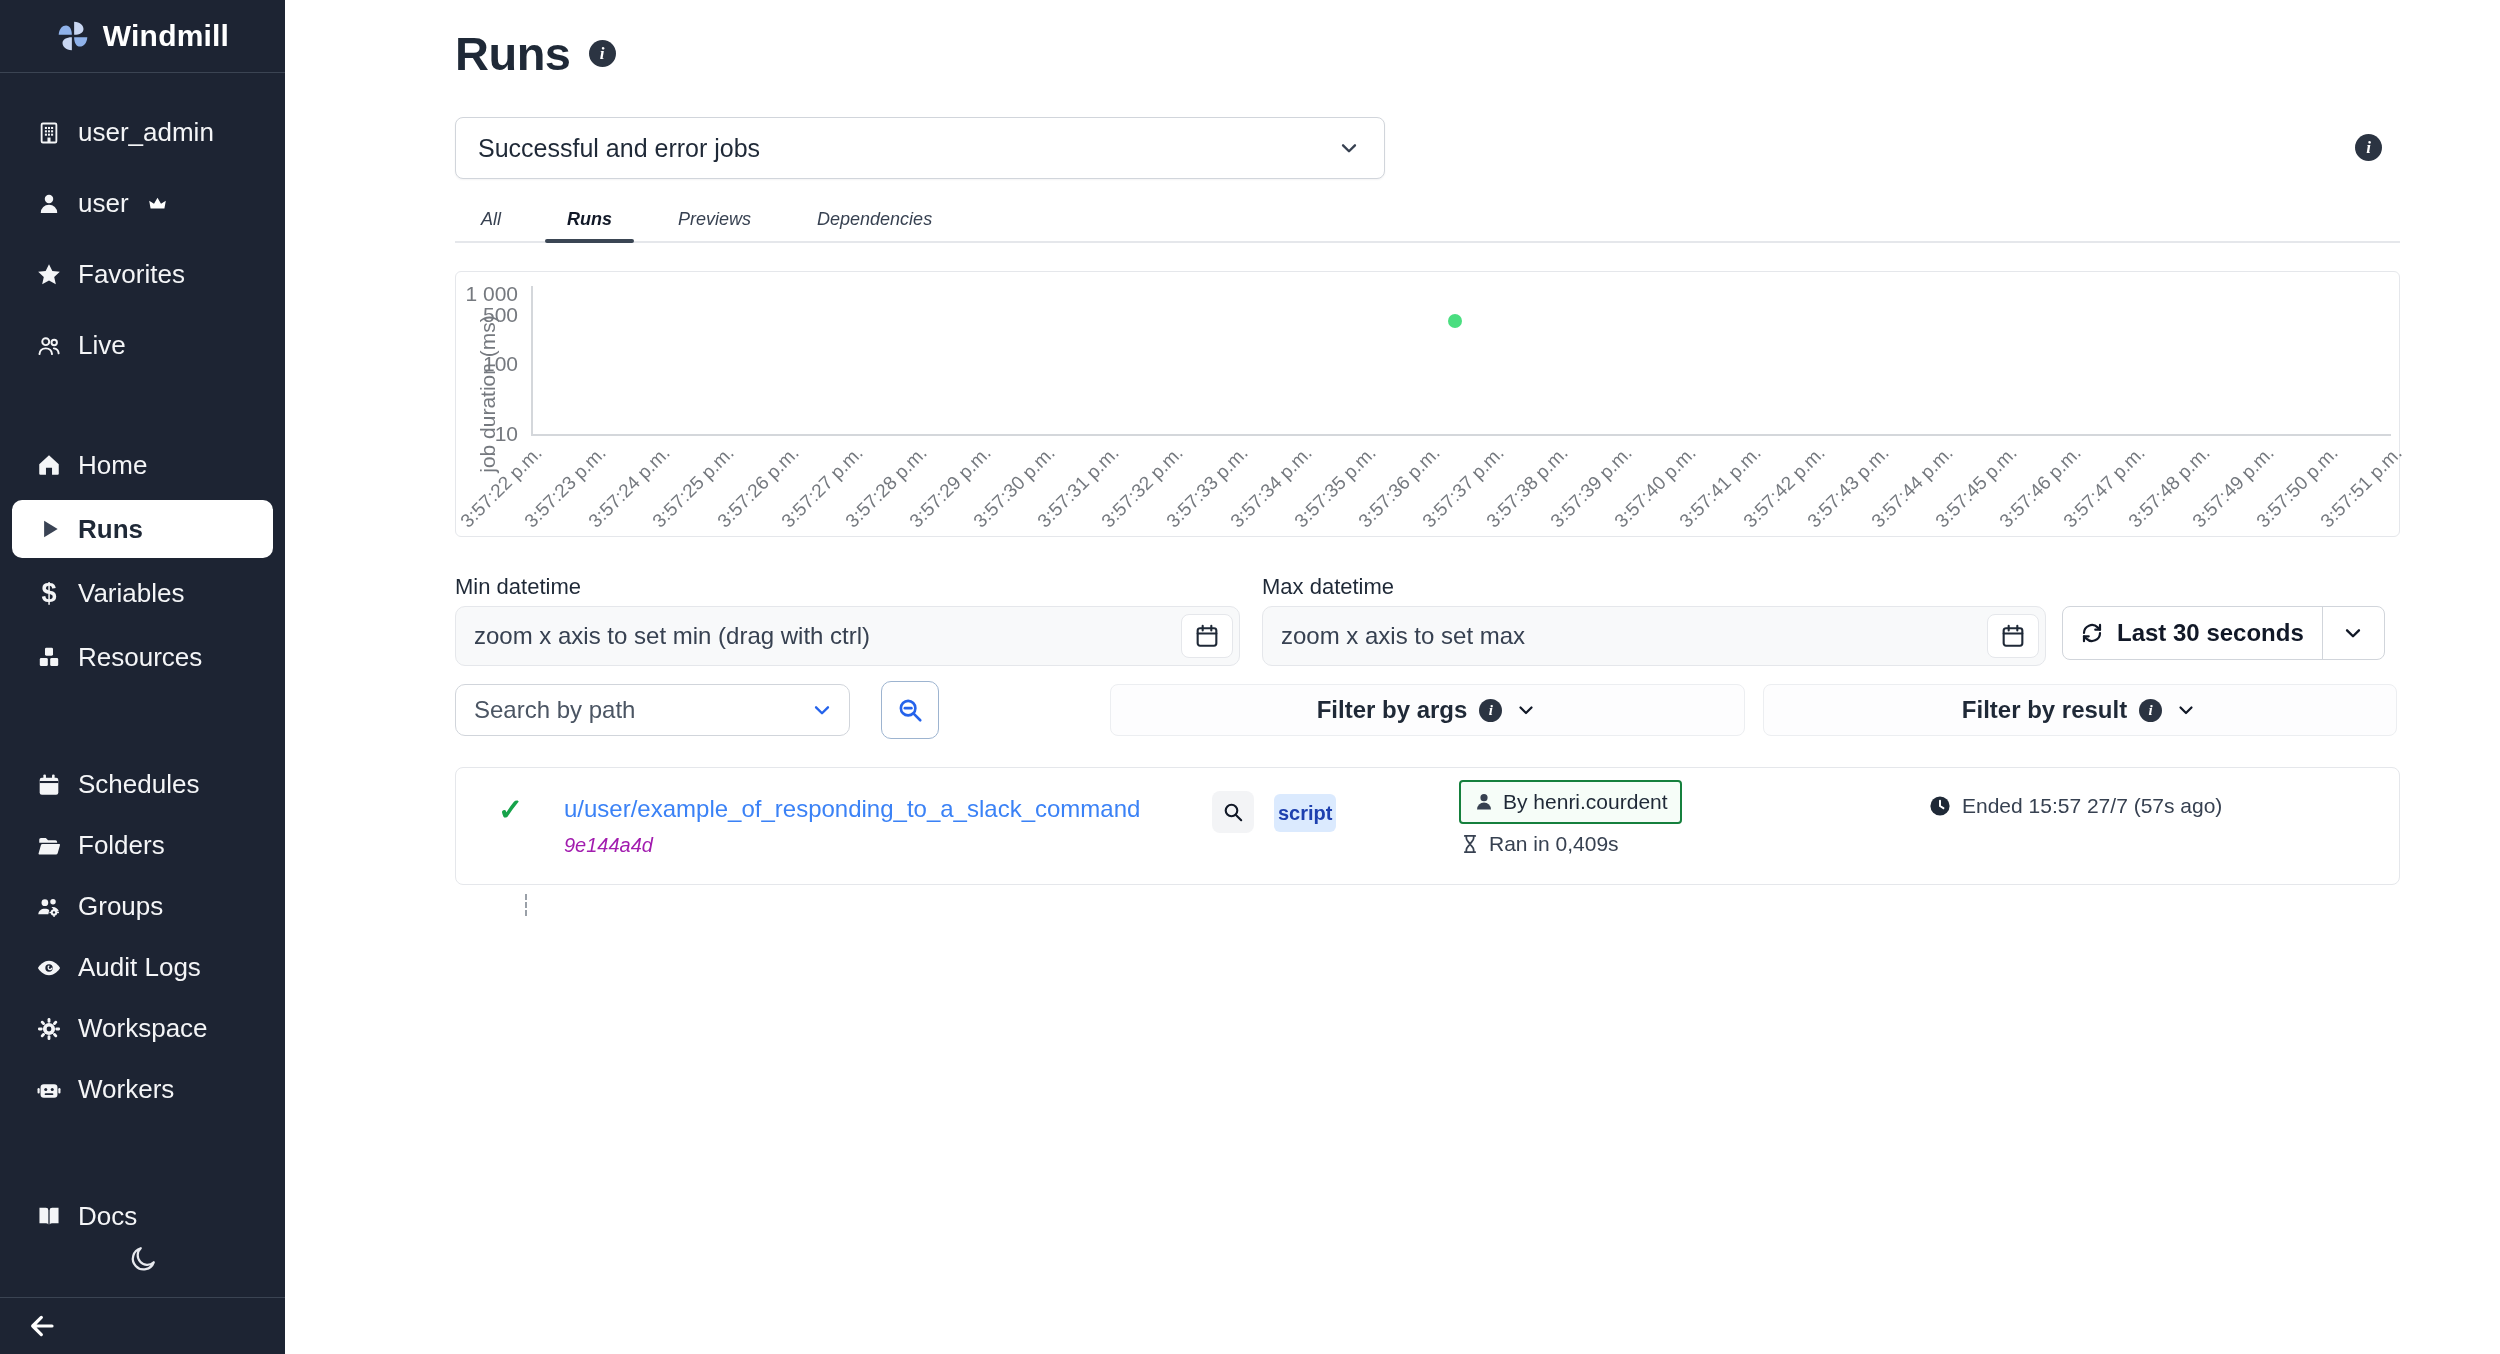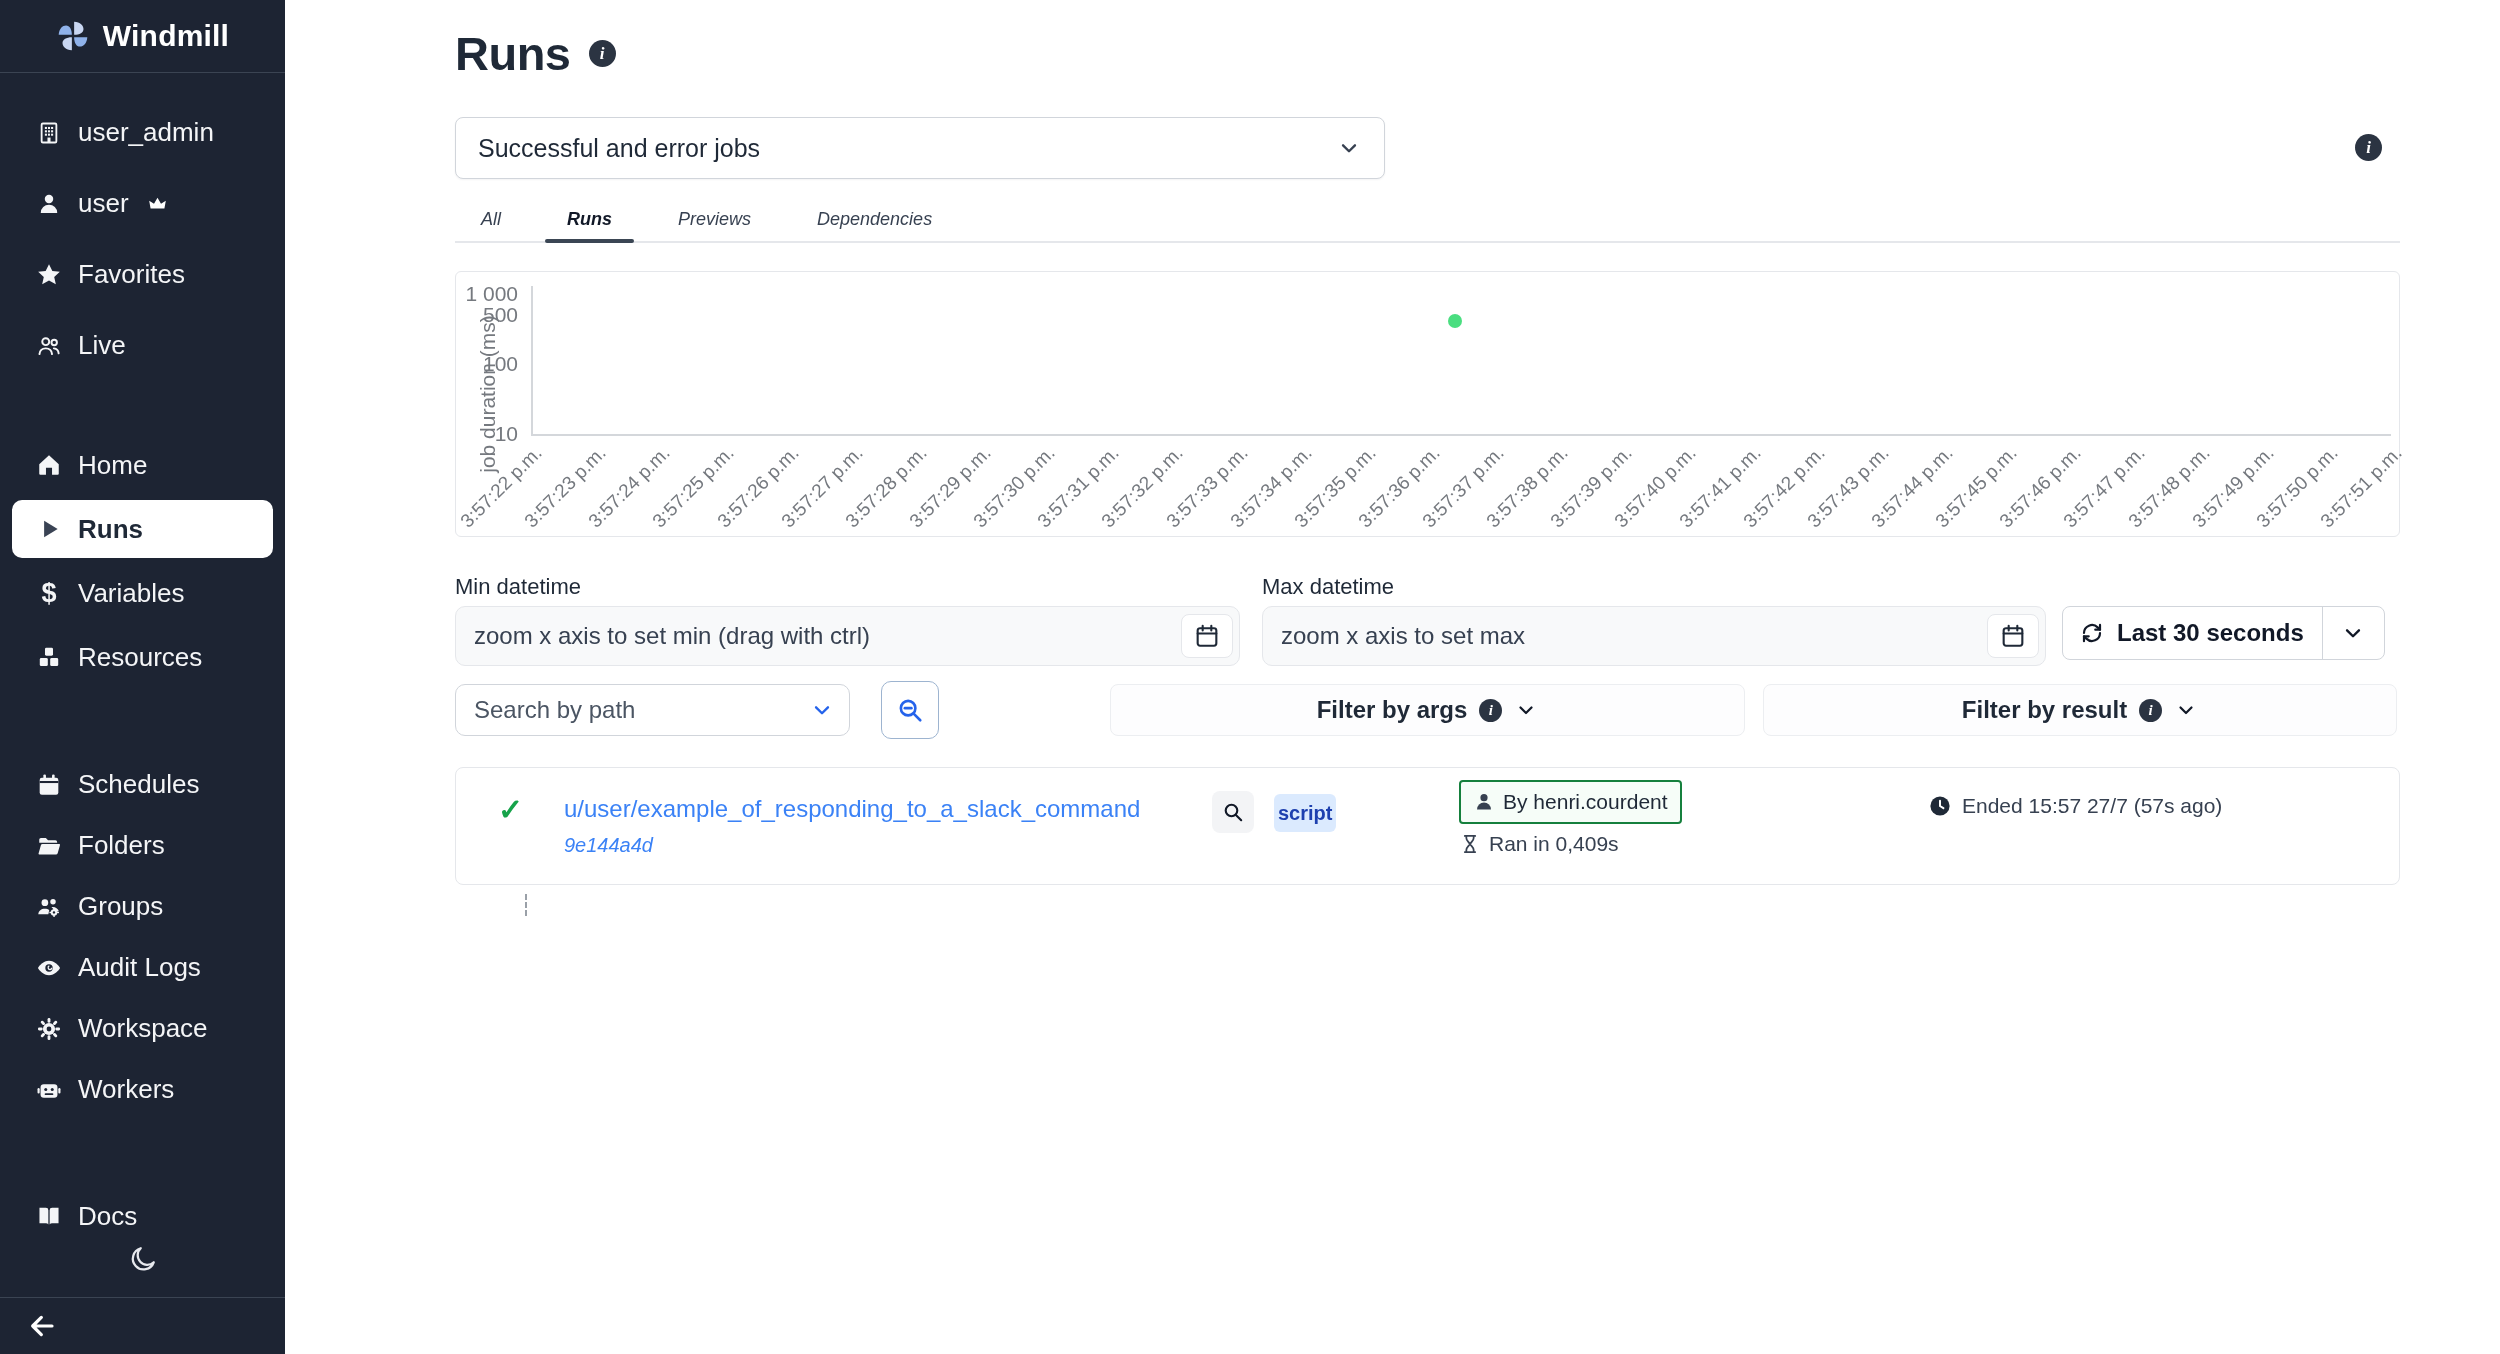--- a/index.html
+++ b/index.html
@@ -161,21 +161,21 @@
   #run-check { position: absolute; left: 42px; top: 24px; font-size: 30px; font-weight: 700; color: #16a34a; }
   #run-link { position: absolute; left: 108px; top: 27px; font-size: 24px; color: #3b82f6;
               text-decoration: none; white-space: nowrap; cursor: pointer; }
   #run-zoom-chip { position: absolute; left: 756px; top: 23px; width: 42px; height: 42px;
                    background: #f3f4f6; border-radius: 8px; display: flex; align-items: center;
                    justify-content: center; cursor: pointer; }
   #run-zoom-chip .ic { width: 24px; height: 24px; color: #111827; }
   #run-kind { position: absolute; left: 818px; top: 26px; height: 38px; padding: 0 4px;
               background: #dbeafe; color: #1e40af; font-size: 20px; font-weight: 700;
               border-radius: 6px; display: flex; align-items: center; }
-  #run-id { position: absolute; left: 108px; top: 66px; font-size: 20px; font-style: italic; color: #3b82f6; }
+  #run-id { position: absolute; left: 108px; top: 66px; font-size: 20px; font-style: italic; color: #a21caf; }
   #run-by { position: absolute; left: 1003px; top: 12px; height: 44px; padding: 0 12px;
             border: 2px solid #15803d; background: #f6fdf8; border-radius: 4px;
             display: flex; align-items: center; gap: 8px; font-size: 21px; color: #1f2937; cursor: pointer; }
   #run-by .ic { width: 22px; height: 22px; color: #374151; }
   #run-ran { position: absolute; left: 1003px; top: 64px; display: flex; align-items: center; gap: 8px;
              font-size: 21px; color: #374151; }
   #run-ran .ic { width: 22px; height: 22px; color: #374151; }
   #run-ended { position: absolute; left: 1472px; top: 26px; display: flex; align-items: center; gap: 10px;
                font-size: 21px; color: #374151; }
   #run-ended .ic { width: 24px; height: 24px; color: #1f2937; }

